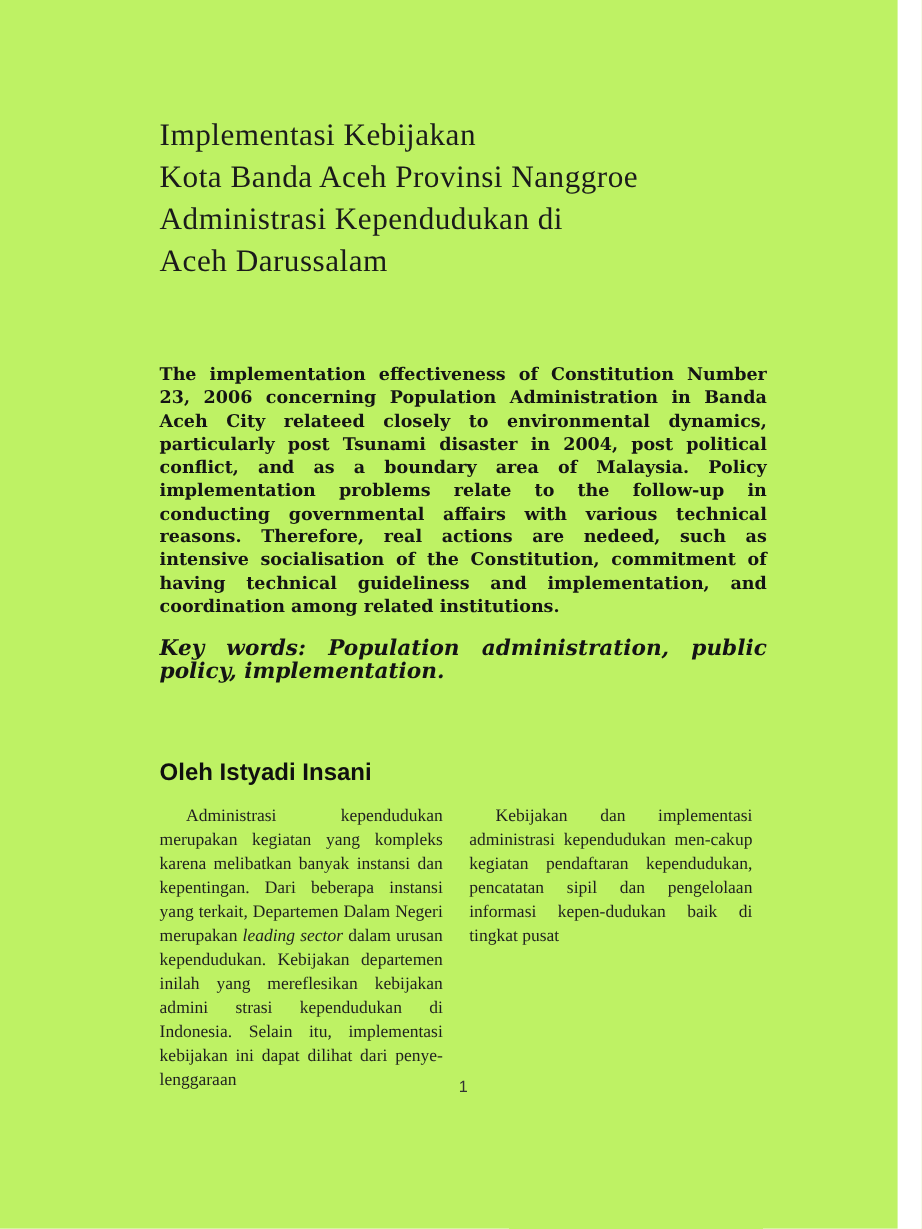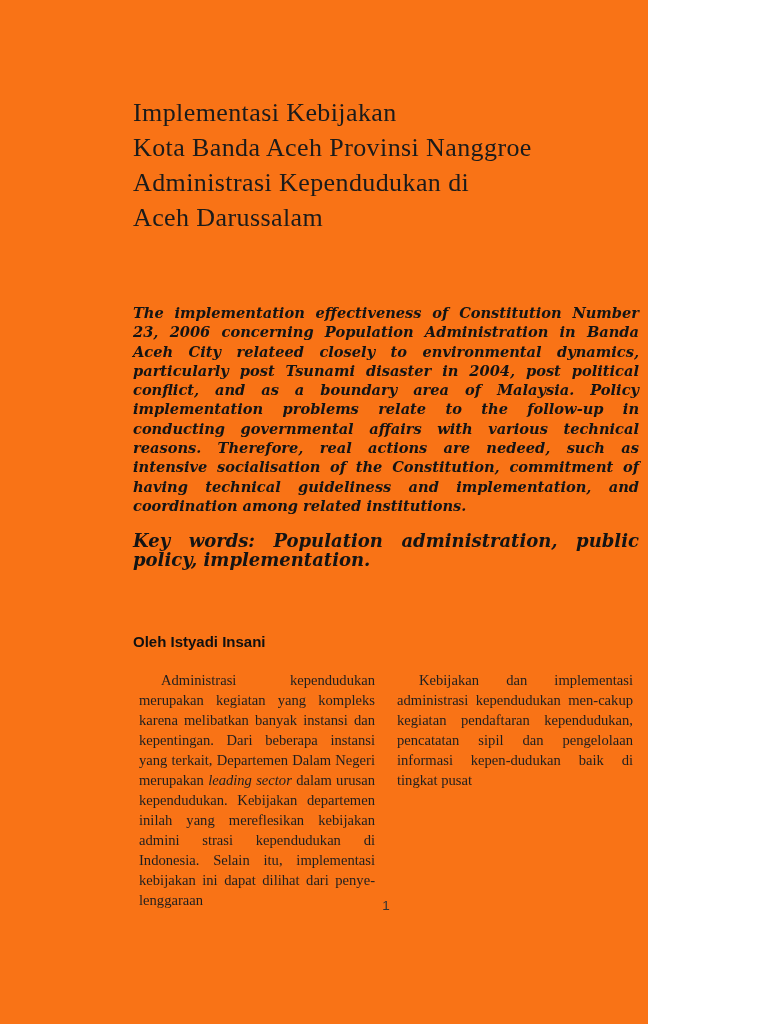--- a/index.html
+++ b/index.html
@@ -2,23 +2,23 @@
 <html><head>
 <meta charset="utf-8">
 <style>
   html, body {
     margin: 0;
     padding: 0;
     background: #ffffff;
   }
   .page {
     position: relative;
-    width: 648px;
+    width: 748px;
     height: 1024px;
-    background: #f97316;
+    background: #bef264;
     overflow: hidden;
   }
   .title {
     position: absolute;
     left: 133px;
     top: 95px;
     width: 522px;
     margin: 0;
     font-family: "Liberation Serif", serif;
     font-weight: 400;
@@ -28,21 +28,20 @@
     color: #1b1b1b;
   }
   .title span { display: block; }
   .abstract {
     position: absolute;
     left: 133px;
     top: 303px;
     width: 506px;
     margin: 0;
     font-family: "DejaVu Serif", serif;
-    font-style: italic;
     font-weight: 700;
     font-size: 14.6px;
     line-height: 19.3px;
     text-align: justify;
     color: #141414;
   }
   .keywords {
     position: absolute;
     left: 133px;
     top: 531px;
@@ -55,31 +54,30 @@
     line-height: 19.3px;
     text-align: justify;
     color: #141414;
   }
   .byline {
     position: absolute;
     left: 133px;
     top: 633px;
     font-family: "Liberation Sans", sans-serif;
     font-weight: 700;
-    font-size: 15px;
+    font-size: 20px;
     color: #101010;
   }
   .columns {
     position: absolute;
     left: 133px;
     top: 670px;
     width: 506px;
     display: flex;
     gap: 22px;
-    justify-content: center;
   }
   .col {
     width: 236px;
     font-family: "Liberation Serif", serif;
     font-size: 14.6px;
     line-height: 20px;
     text-align: justify;
     color: #1f1f1f;
   }
   .col p { margin: 0; }

